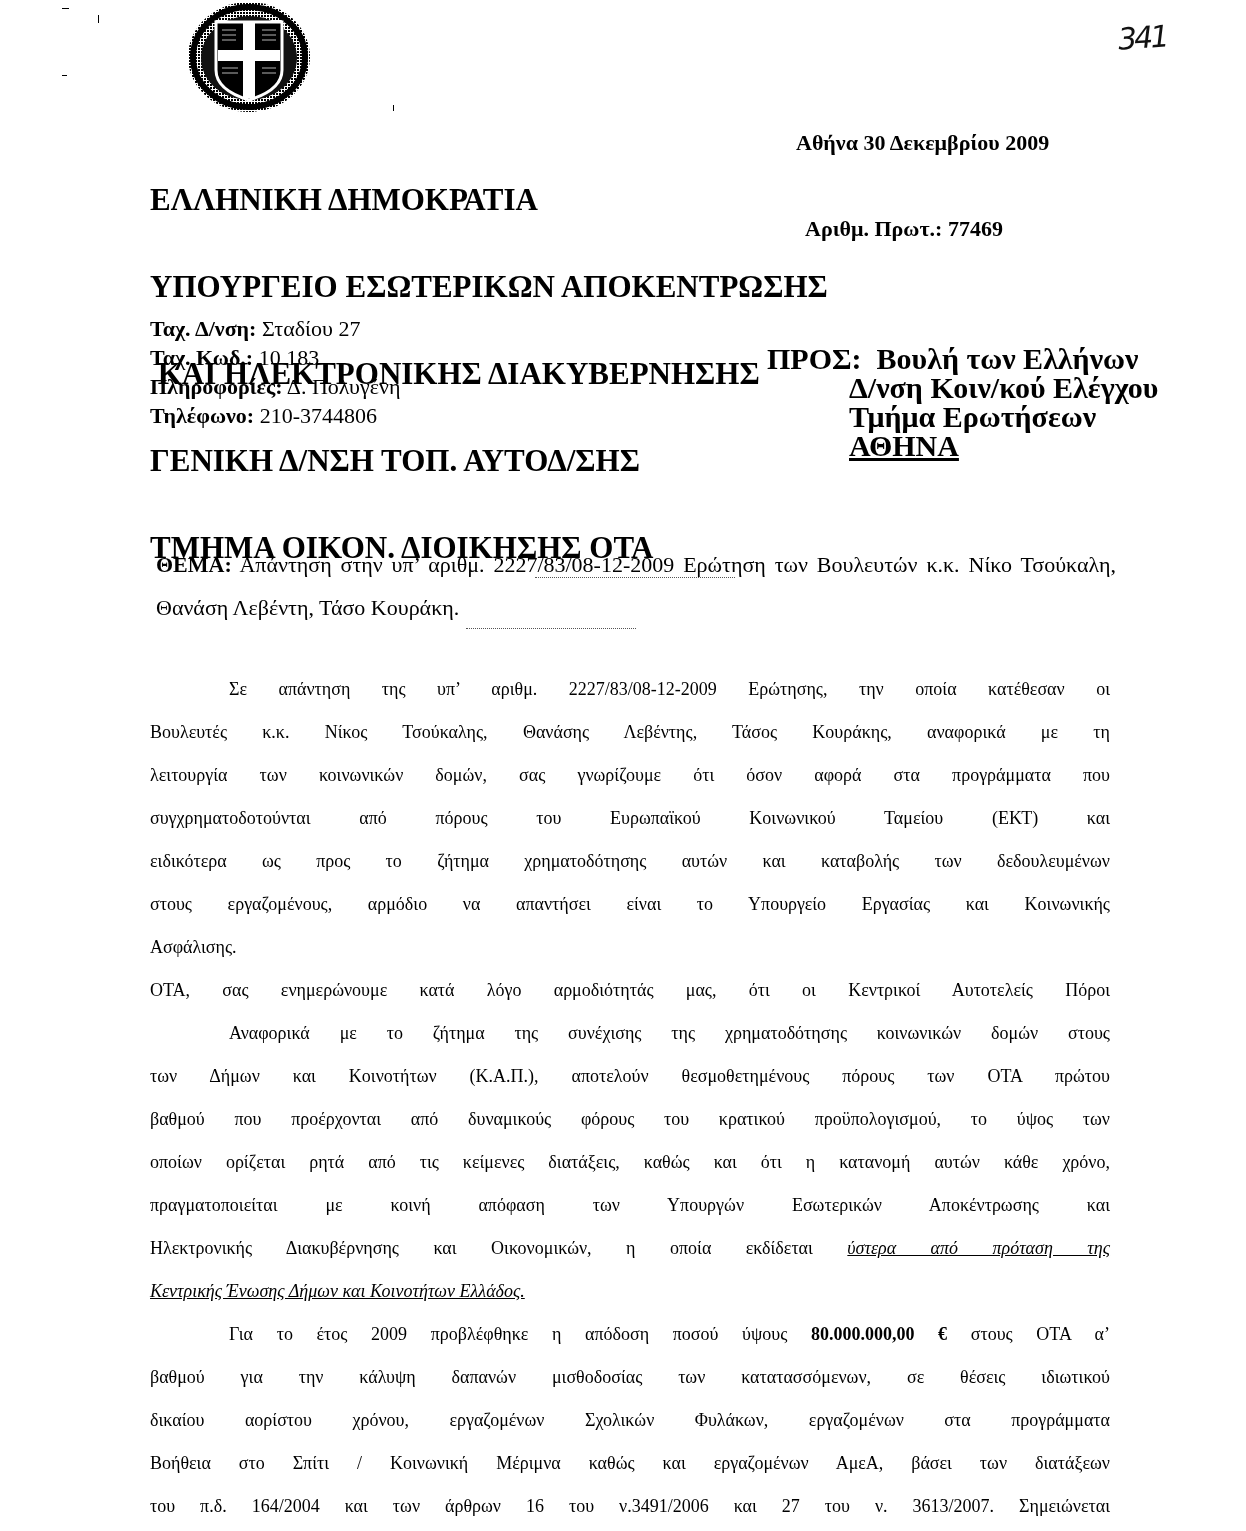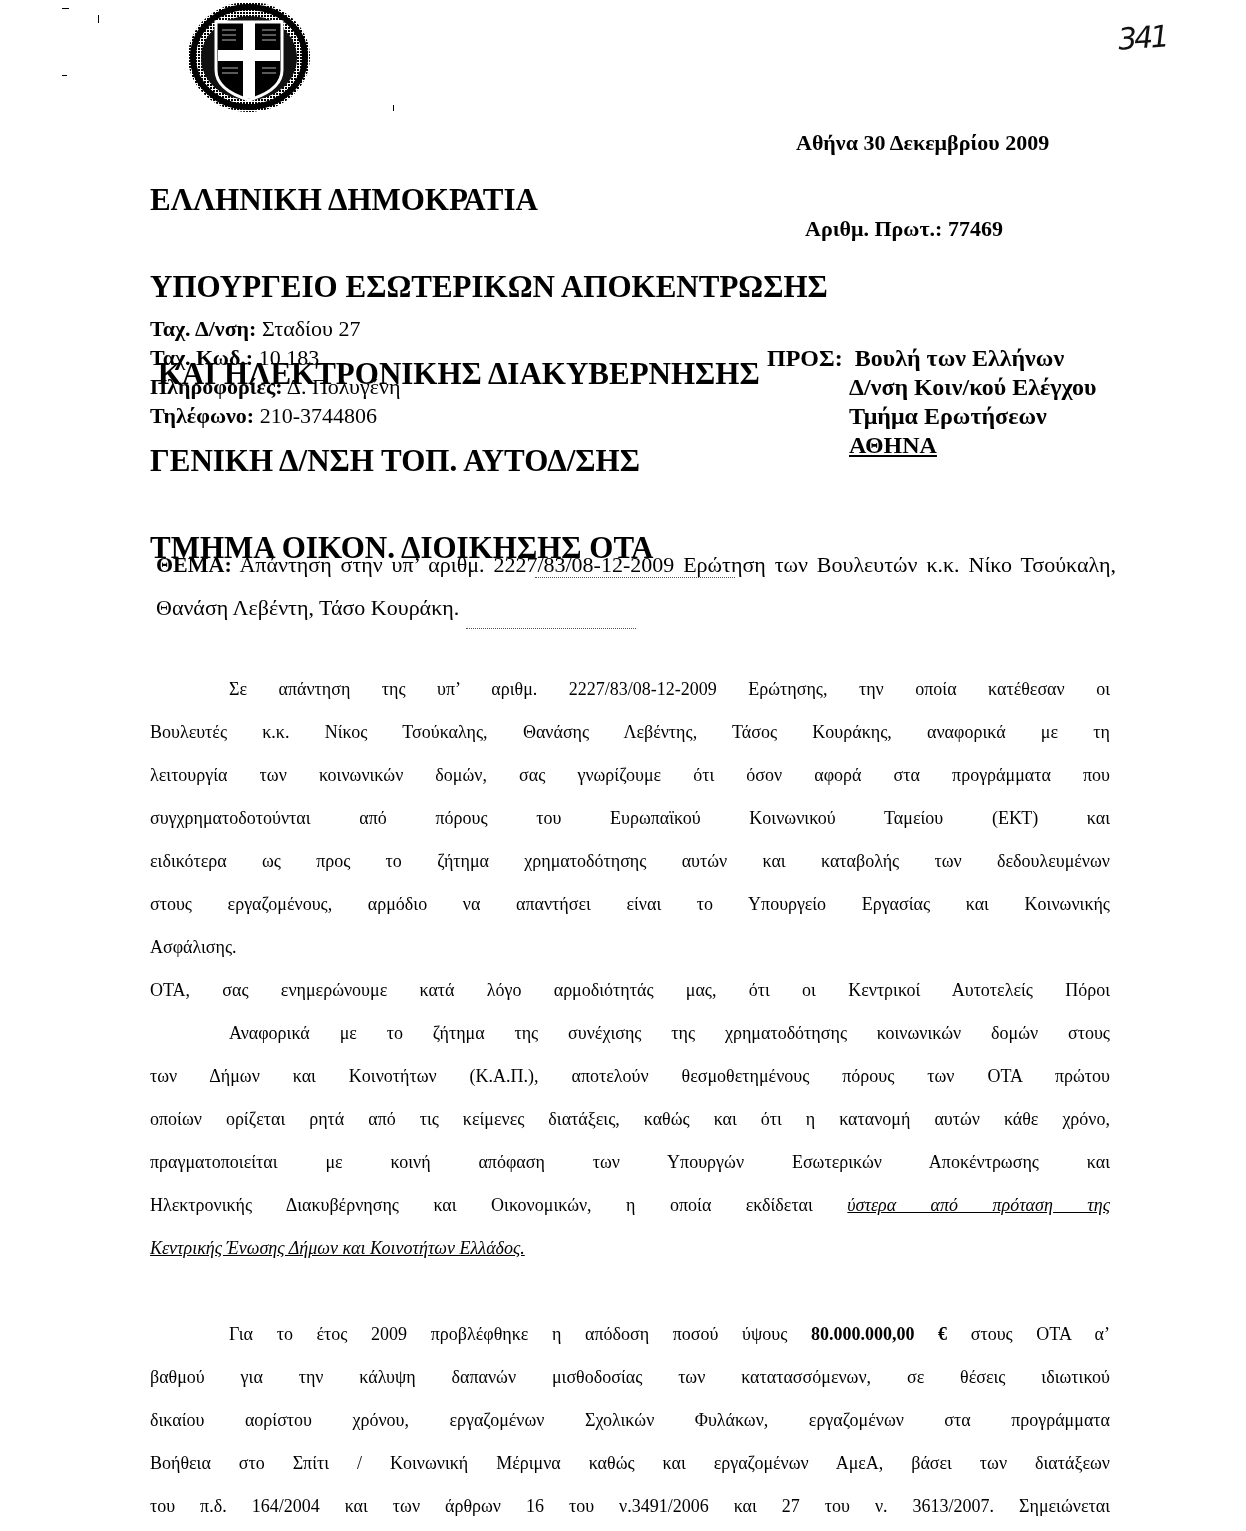--- a/index.html
+++ b/index.html
@@ -49,21 +49,21 @@
     .contact {
       left: 150px; top: 314px;
       font-size: 22px;
       line-height: 29px;
     }
     .contact .row { display: block; white-space: nowrap; }
     .contact .lbl { font-weight: bold; }
     .recipient {
       left: 767px; top: 344px;
       font-weight: bold;
-      font-size: 24px;
+      font-size: 30px;
       line-height: 29px;
     }
     .recipient .row { display: block; white-space: nowrap; }
     .recipient .indent { padding-left: 82px; }
     .recipient .u { text-decoration: underline; }
     .subject {
       left: 156px; top: 543px; width: 960px;
       font-size: 22px;
       line-height: 43px;
       text-align: justify;
@@ -177,20 +177,21 @@
   <span class="line">συγχρηματοδοτούνται από πόρους του Ευρωπαϊκού Κοινωνικού Ταμείου (ΕΚΤ) και</span>
   <span class="line">ειδικότερα ως προς το ζήτημα χρηματοδότησης αυτών και καταβολής των δεδουλευμένων</span>
   <span class="line">στους εργαζομένους, αρμόδιο να απαντήσει είναι το Υπουργείο Εργασίας και Κοινωνικής</span>
   <span class="line last">Ασφάλισης.</span>
 </div>
 
 <div class="abs body-text p2">
   <span class="line">ΟΤΑ, σας ενημερώνουμε κατά λόγο αρμοδιότητάς μας, ότι οι Κεντρικοί Αυτοτελείς Πόροι</span>
   <span class="line first">Αναφορικά με το ζήτημα της συνέχισης της χρηματοδότησης κοινωνικών δομών στους</span>
   <span class="line">των Δήμων και Κοινοτήτων (Κ.Α.Π.), αποτελούν θεσμοθετημένους πόρους των ΟΤΑ πρώτου</span>
+  <span class="line">βαθμού που προέρχονται από δυναμικούς φόρους του κρατικού προϋπολογισμού, το ύψος των</span>
   <span class="line">οποίων ορίζεται ρητά από τις κείμενες διατάξεις, καθώς και ότι η κατανομή αυτών κάθε χρόνο,</span>
   <span class="line">πραγματοποιείται με κοινή απόφαση των Υπουργών Εσωτερικών Αποκέντρωσης και</span>
   <span class="line"><span>Ηλεκτρονικής Διακυβέρνησης και Οικονομικών, η οποία εκδίδεται </span><span class="ul-italic">ύστερα από πρόταση της</span></span>
   <span class="line last"><span class="ul-italic">Κεντρικής Ένωσης Δήμων και Κοινοτήτων Ελλάδος.</span></span>
 </div>
 
 <div class="abs body-text p3">
   <span class="line first"><span>Για το έτος 2009 προβλέφθηκε η απόδοση ποσού ύψους </span><span class="bold">80.000.000,00 €</span><span> στους ΟΤΑ α’</span></span>
   <span class="line">βαθμού για την κάλυψη δαπανών μισθοδοσίας των κατατασσόμενων, σε θέσεις ιδιωτικού</span>
   <span class="line">δικαίου αορίστου χρόνου, εργαζομένων Σχολικών Φυλάκων, εργαζομένων στα προγράμματα</span>

